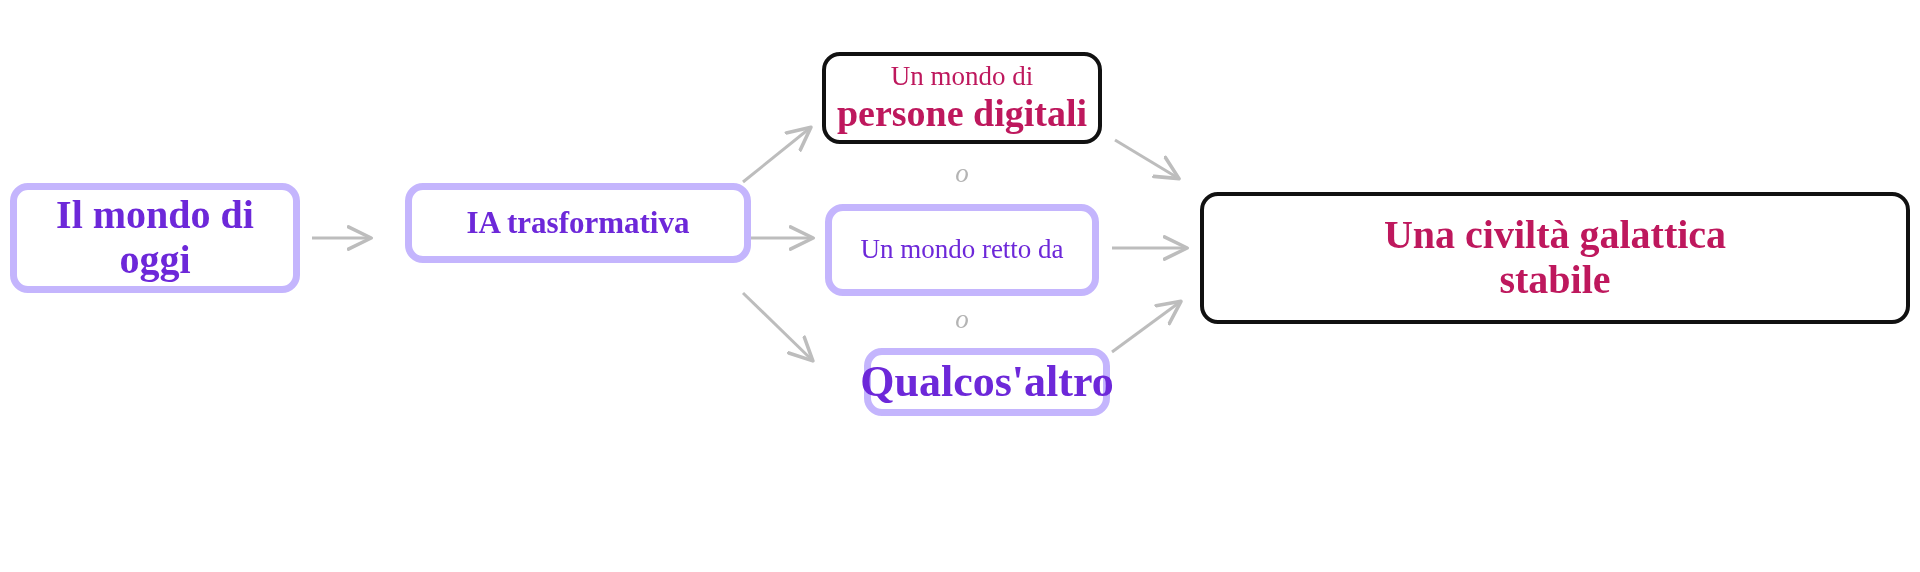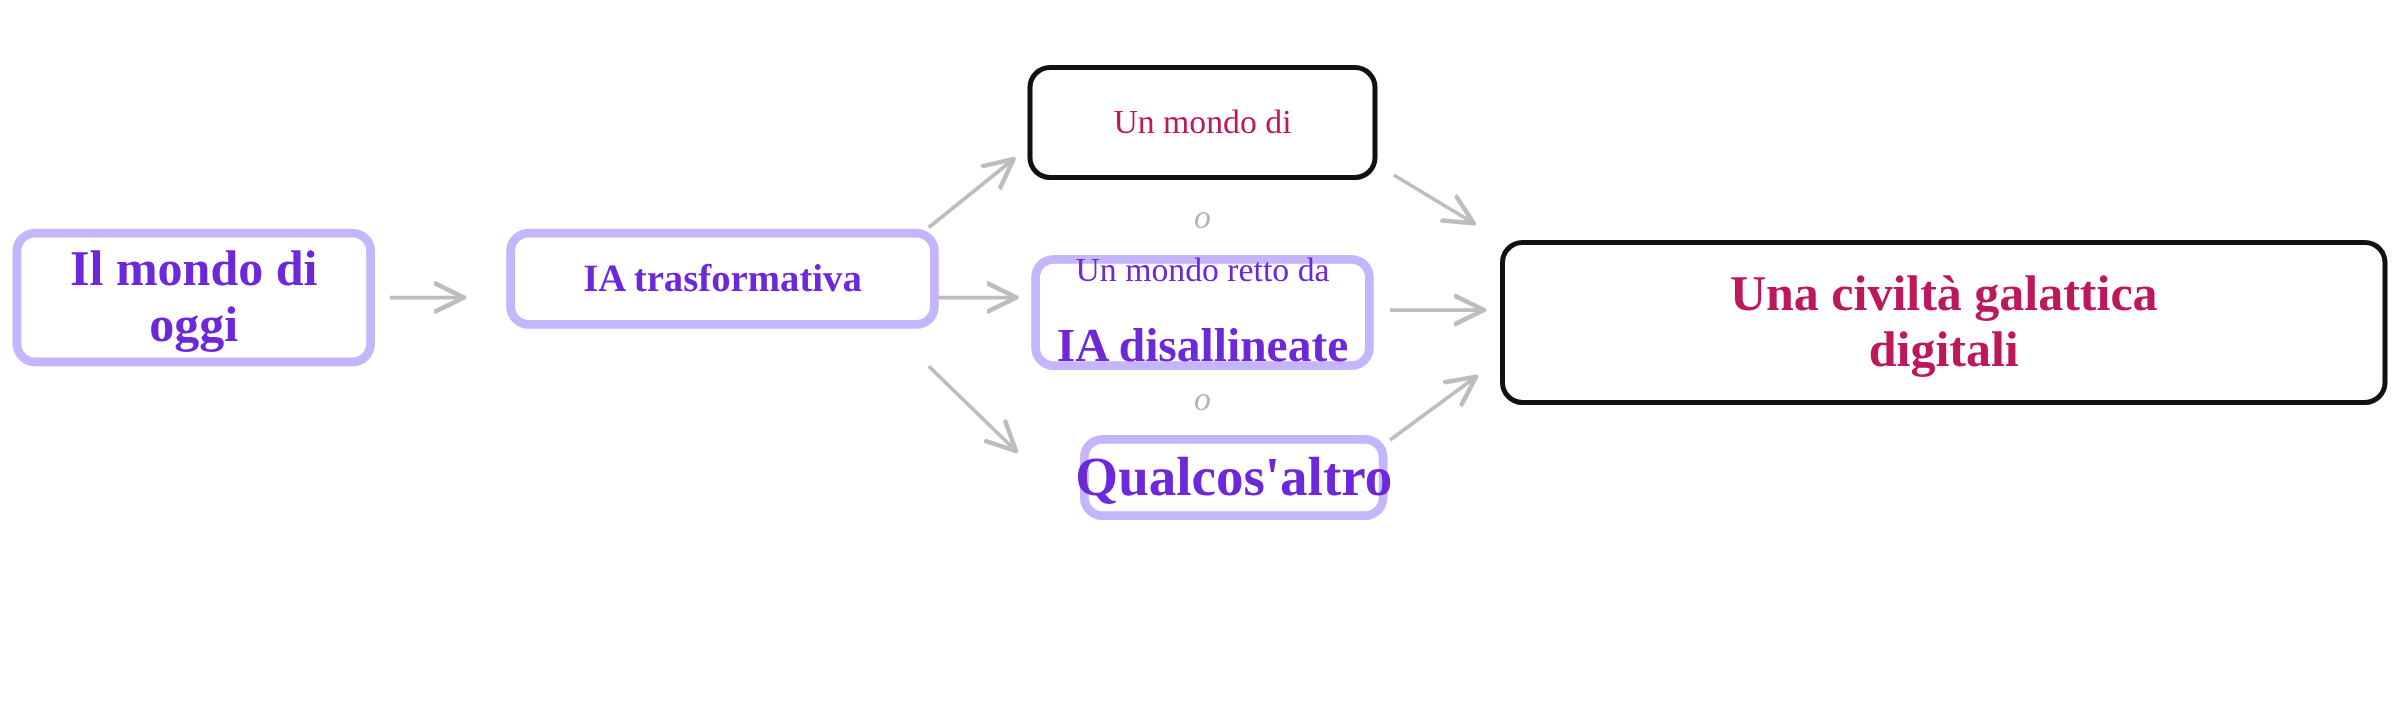--- a/index.html
+++ b/index.html
@@ -104,33 +104,33 @@
   <div class="node gray" id="node-today">
     <span class="line-big">Il mondo di oggi</span>
   </div>
 
   <div class="node gray" id="node-tai">
     <span class="line-big">IA trasformativa</span>
   </div>
 
   <div class="node black" id="node-digital">
     <span class="line-small">Un mondo di</span>
+    <span class="line-big">persone digitali</span>
   </div>
 
   <div class="connector" id="conn-or-top">o</div>
 
   <div class="node gray" id="node-misaligned">
     <span class="line-small">Un mondo retto da</span>
-    <span class="line-big">IA disallineate</span>
   </div>
 
   <div class="connector" id="conn-or-bottom">o</div>
 
   <div class="node gray" id="node-other">
     <span class="line-big">Qualcos'altro</span>
   </div>
 
   <div class="node black" id="node-galactic">
     <span class="line-big">Una civiltà galattica</span>
-    <span class="line-big">digitali</span>
+    <span class="line-big">stabile</span>
   </div>
 
 </div>
 
 </body></html>

